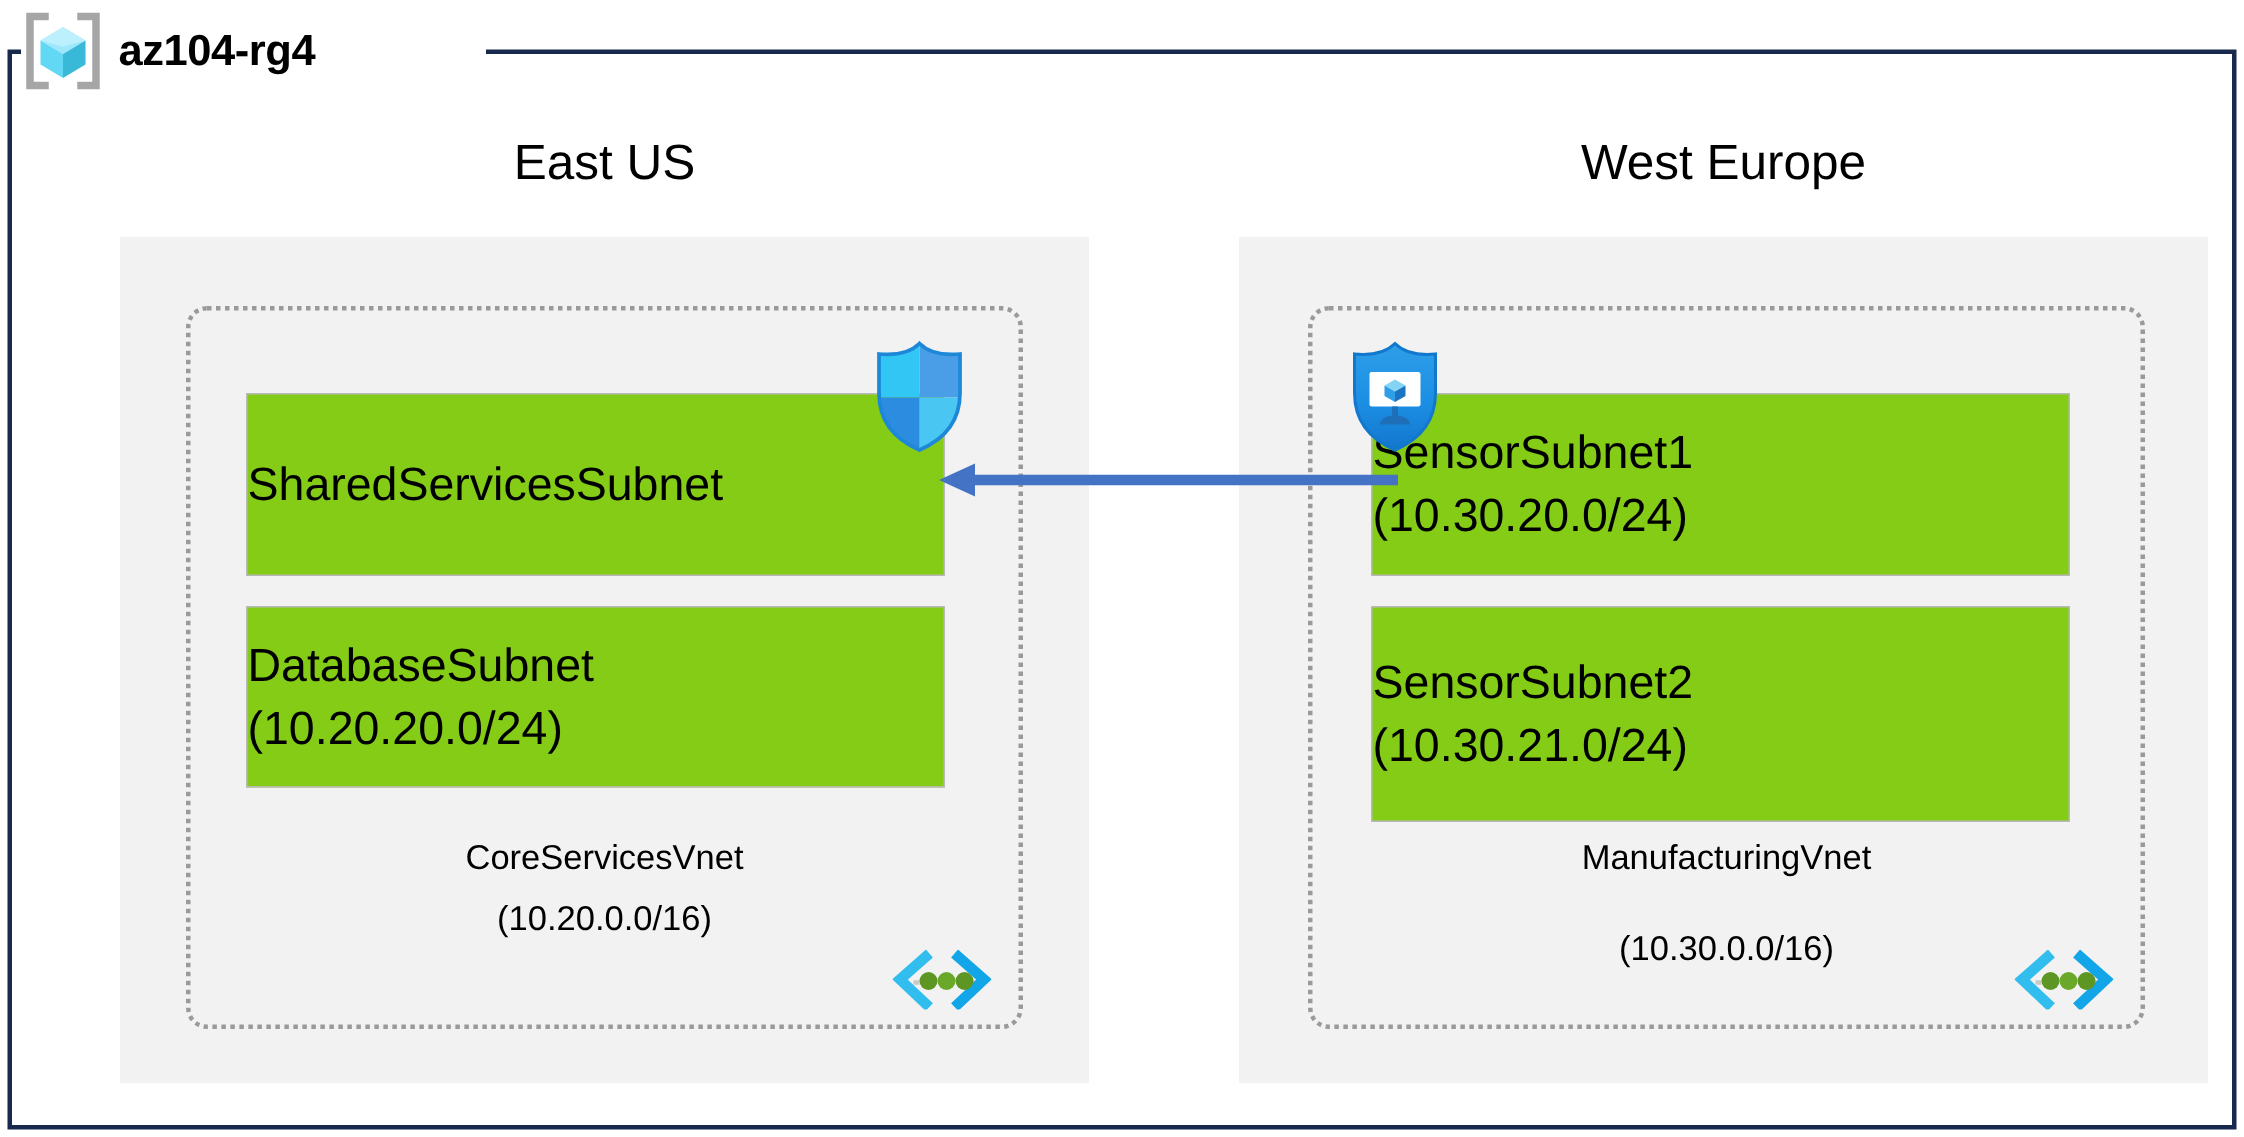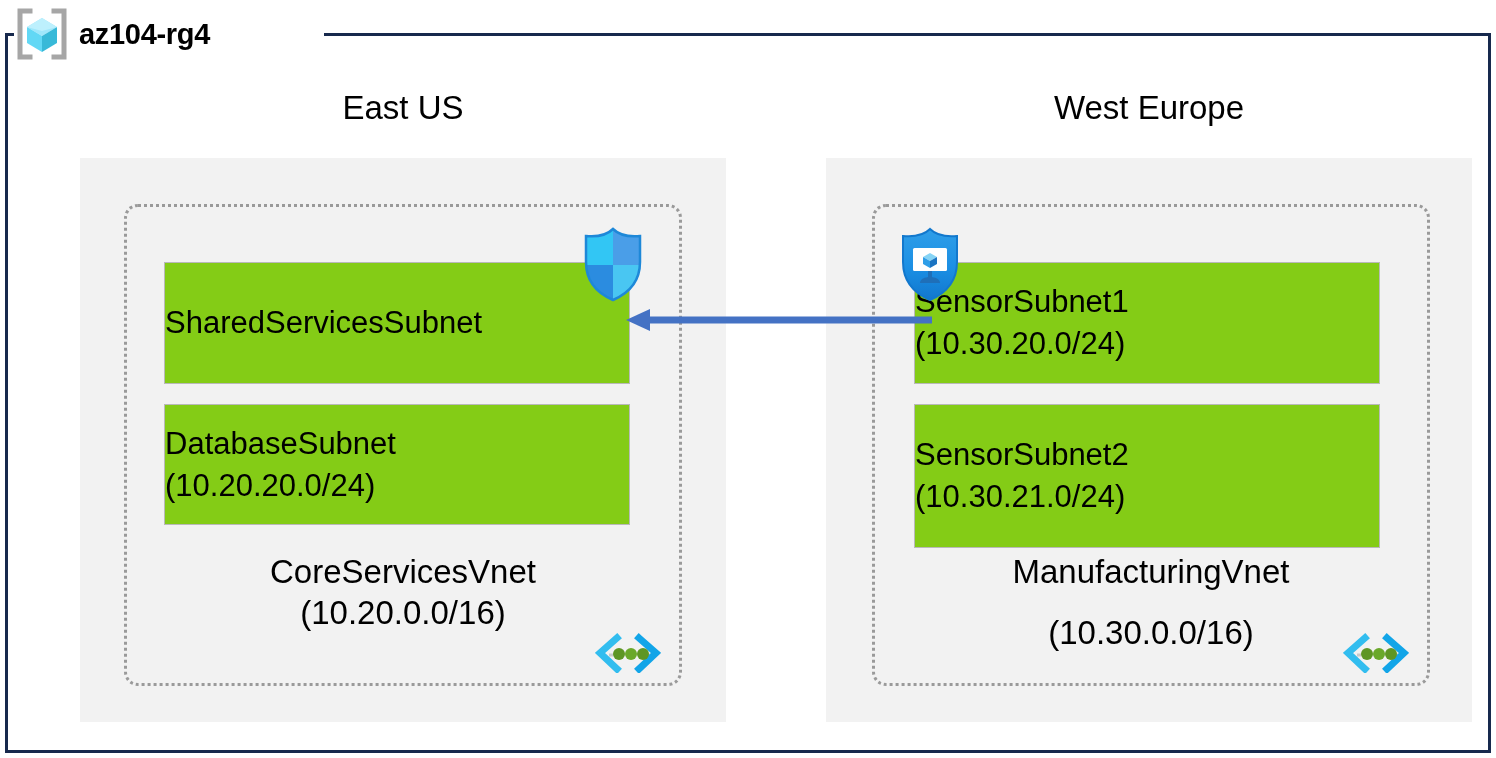--- a/index.html
+++ b/index.html
@@ -91,21 +91,21 @@
     box-sizing: border-box;
     border: 3px dotted #9a9a9a;
     border-radius: 14px;
     background: transparent;
   }
   .vnet-label {
     position: absolute;
     left: 0;
     width: 100%;
     text-align: center;
-    font-size: 33px;
+    font-size: 23px;
     color: #000000;
     line-height: 41px;
     white-space: nowrap;
   }
   .vnet-icon {
     position: absolute;
     width: 66px;
     height: 40px;
   }
 

